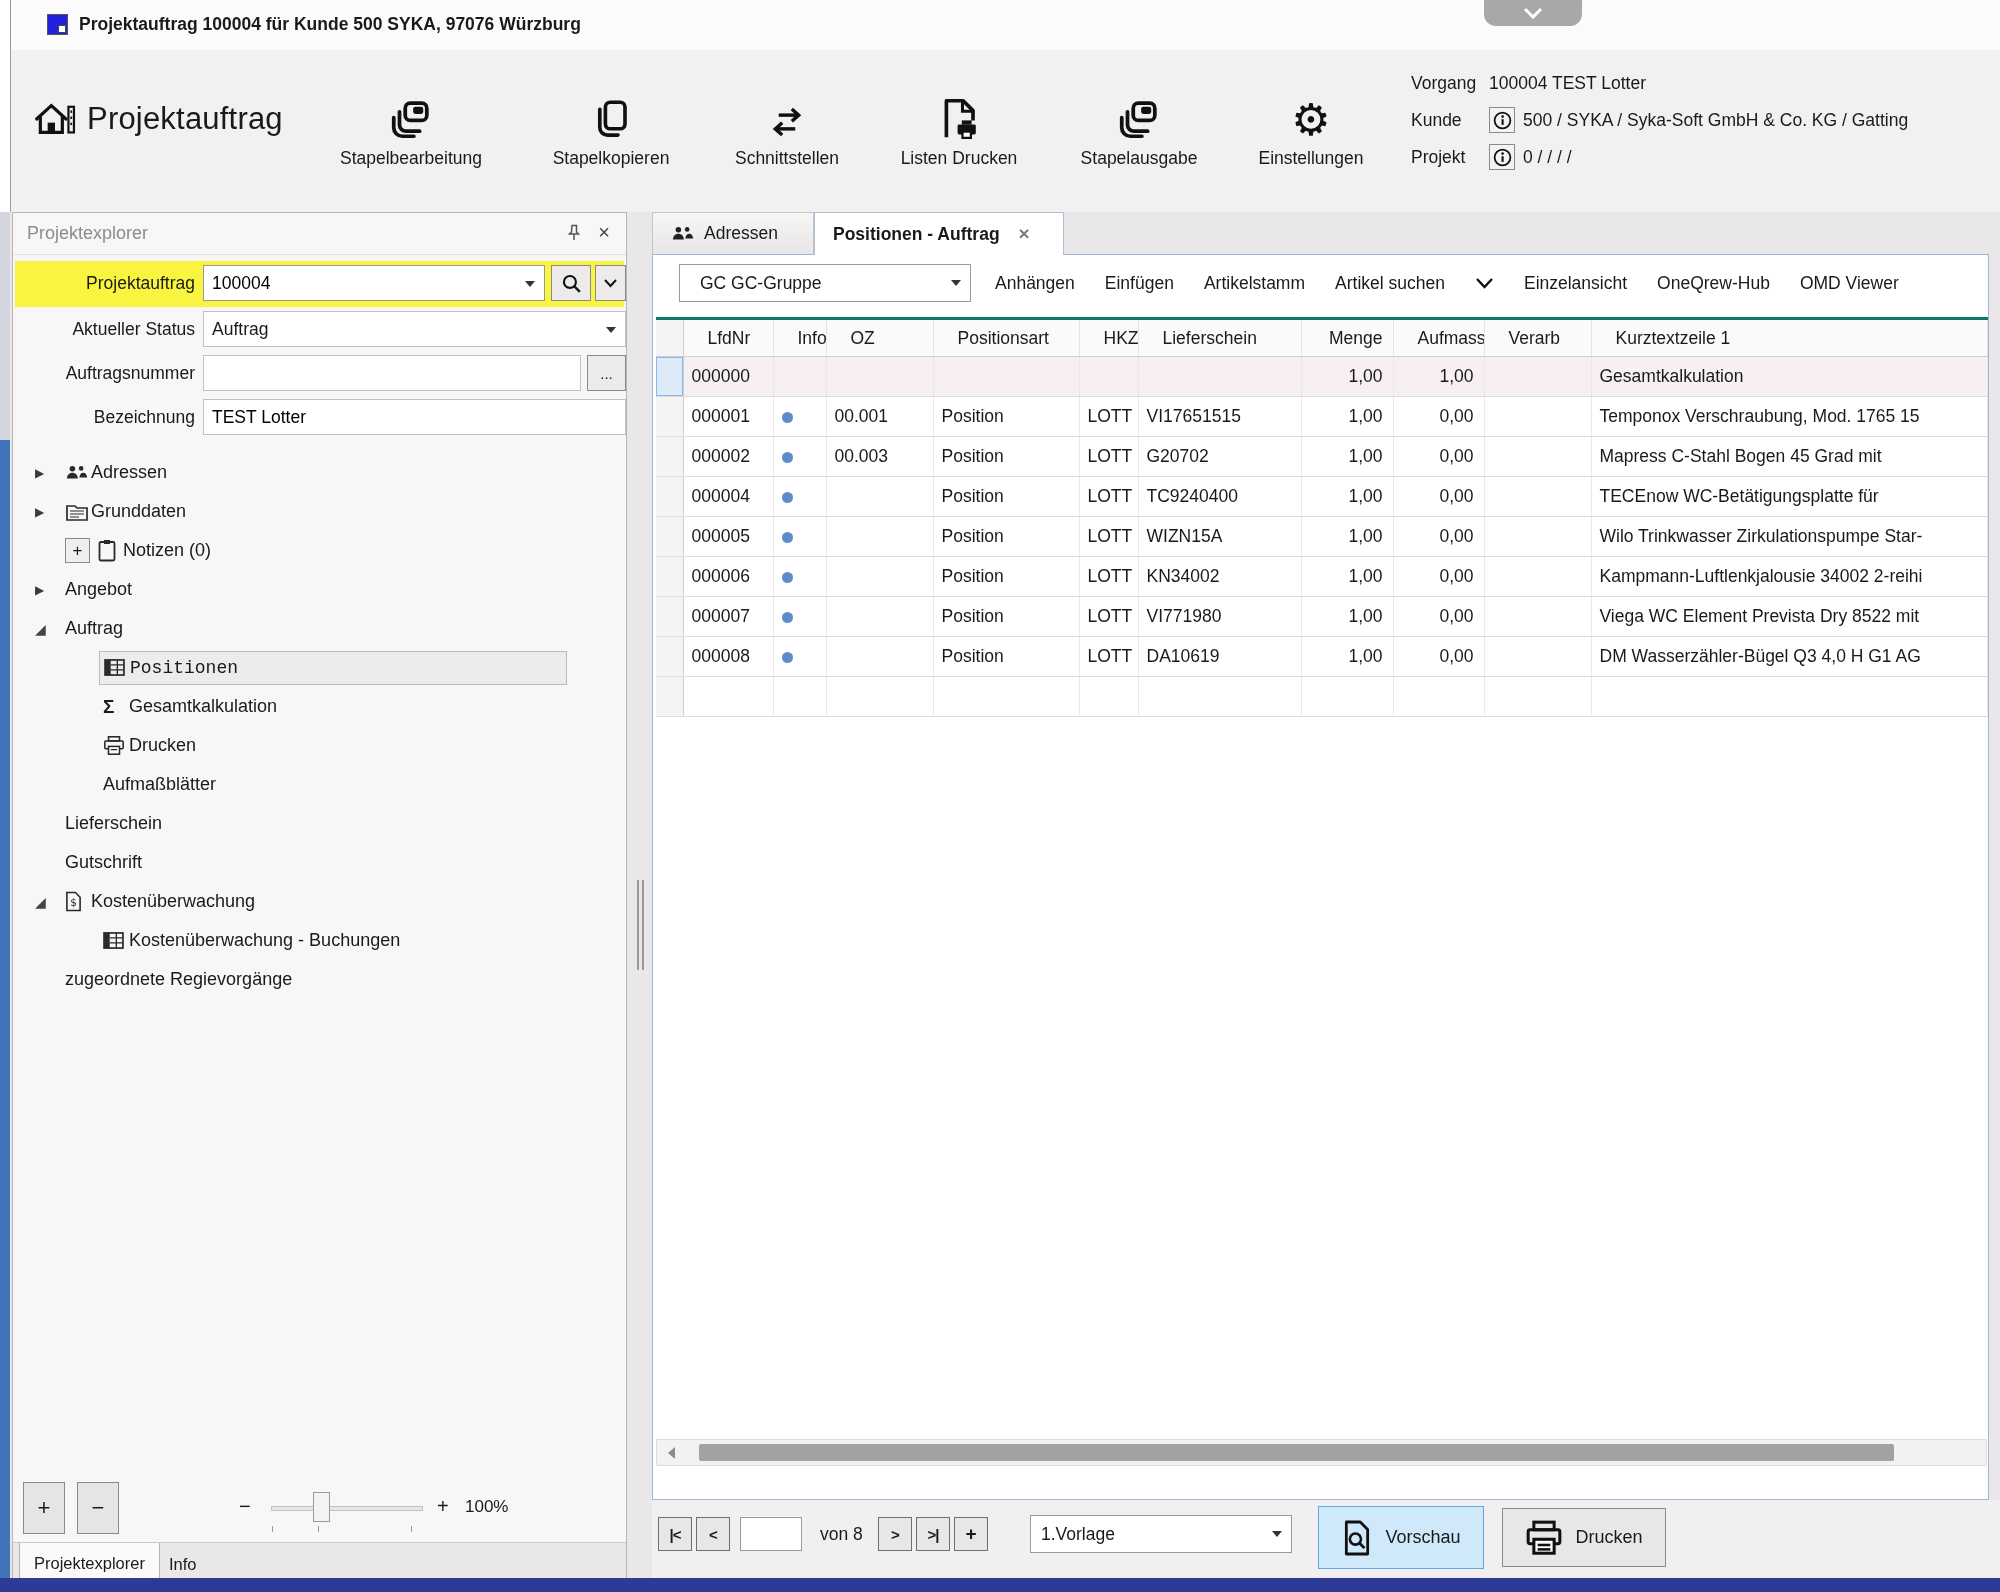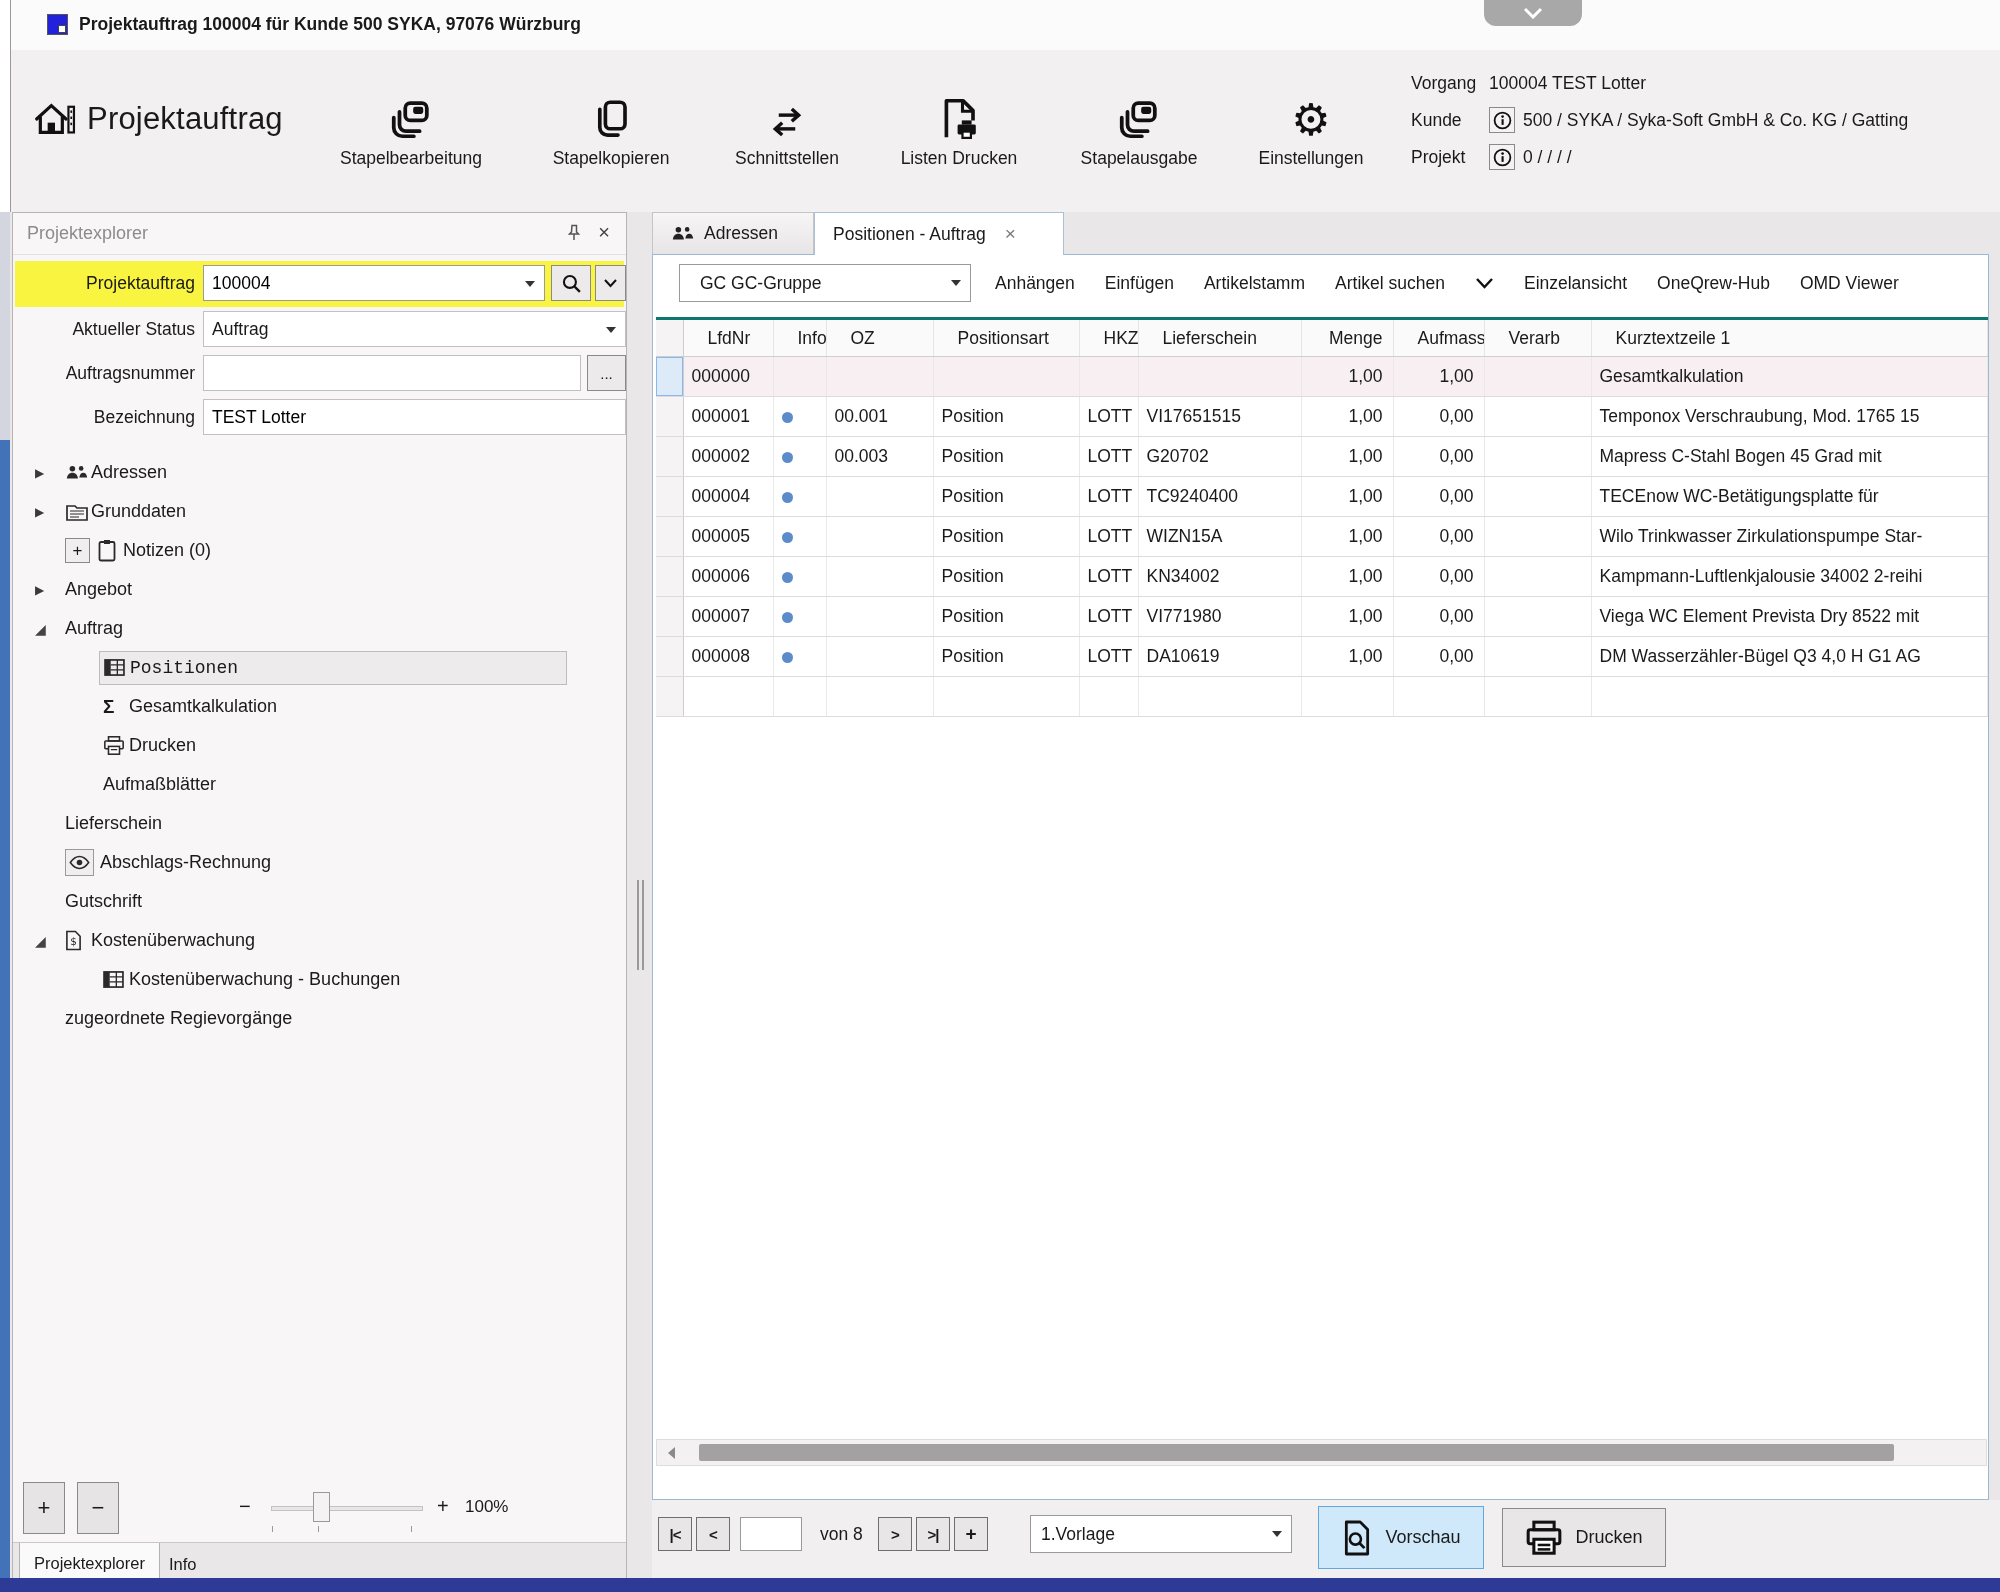--- a/index.html
+++ b/index.html
@@ -69,21 +69,21 @@
   .exp-tab.active { background:#fbfafa; border:1px solid #b3b1b1; border-top:none; }
 
   
   #splitter { left:628px; top:212px; width:24px; height:1366px; }
   #splitter .h1,#splitter .h2 { position:absolute; top:668px; width:2px; height:90px; background:#9a9a9a; }
   #splitter .h1{ left:9px; } #splitter .h2{ left:14px; }
 
   
   .rtab { position:absolute; top:212px; height:43px; display:flex; align-items:center; gap:9px; padding:0 18px; font-size:17.5px; }
   #tab-adressen { left:652px; width:162px; background:linear-gradient(#f7f5f5,#e7e5e5); border:1px solid #c6c4c4; }
-  #tab-positionen { left:814px; width:250px; background:#fff; border:1px solid #a9c0d8; border-bottom:none; z-index:3; }
+  #tab-positionen { left:814px; width:250px; background:#fff; border:1px solid #a9c0d8; border-bottom:none; z-index:3;font-weight:bold; }
   #tab-positionen .x { color:#7a7a7a; font-size:19px; margin-left:10px; }
 
   
   #content { left:652px; top:254px; width:1337px; height:1246px; background:#fff; border:1px solid #9db8d4; z-index:2; }
   #grp-select { position:absolute; left:26px; top:9px; width:292px; height:38px; background:#fff; border:1px solid #9a9a9a;
      display:flex; align-items:center; padding:0 20px; font-size:17.5px; }
   #pos-menu { position:absolute; left:342px; top:9px; height:38px; display:flex; align-items:center; gap:30px; font-size:17.5px; white-space:nowrap; }
   #grid { position:absolute; left:3px; top:62px; width:1331px; border-collapse:collapse; table-layout:fixed; }
   #grid th { height:38px; font-weight:400; text-align:left; padding:0 24px; background:#fbfafa;
      border-right:1px solid #e6e4e4; border-top:3px solid #0f766e; border-bottom:1px solid #cfcdcd;
@@ -379,32 +379,20 @@
       </div>
       <div class="ti">
         <span class="exp-slot"></span>
         <span class="ti-body">
           <span>Lieferschein</span>
         </span>
       </div>
       <div class="ti">
         <span class="exp-slot"></span>
         <span class="ti-body">
-          <span class="boxedico">
-            <svg width="21" height="15" viewBox="0 0 24 16">
-              <path d="M1.5 8C5 3 8.8 1.2 12 1.2S19 3 22.5 8C19 13 15.2 14.8 12 14.8S5 13 1.5 8z" fill="none" stroke="#2a2a2a" stroke-width="1.7"></path>
-              <circle cx="12" cy="8" r="3.2" fill="#2a2a2a"></circle>
-            </svg>
-          </span>
-          <span>Abschlags-Rechnung</span>
-        </span>
-      </div>
-      <div class="ti">
-        <span class="exp-slot"></span>
-        <span class="ti-body">
           <span>Gutschrift</span>
         </span>
       </div>
       <div class="ti">
         <span class="exp-slot open">◢</span>
         <span class="ti-body">
           <span class="ti-icon">
             <svg width="17" height="21" viewBox="0 0 18 22">
               <path d="M2 1.5h9l5 5v14H2z" fill="none" stroke="#2a2a2a" stroke-width="1.7"></path>
               <text x="5.6" y="16" font-size="11" fill="#2a2a2a" font-family="DejaVu Sans">$</text>

